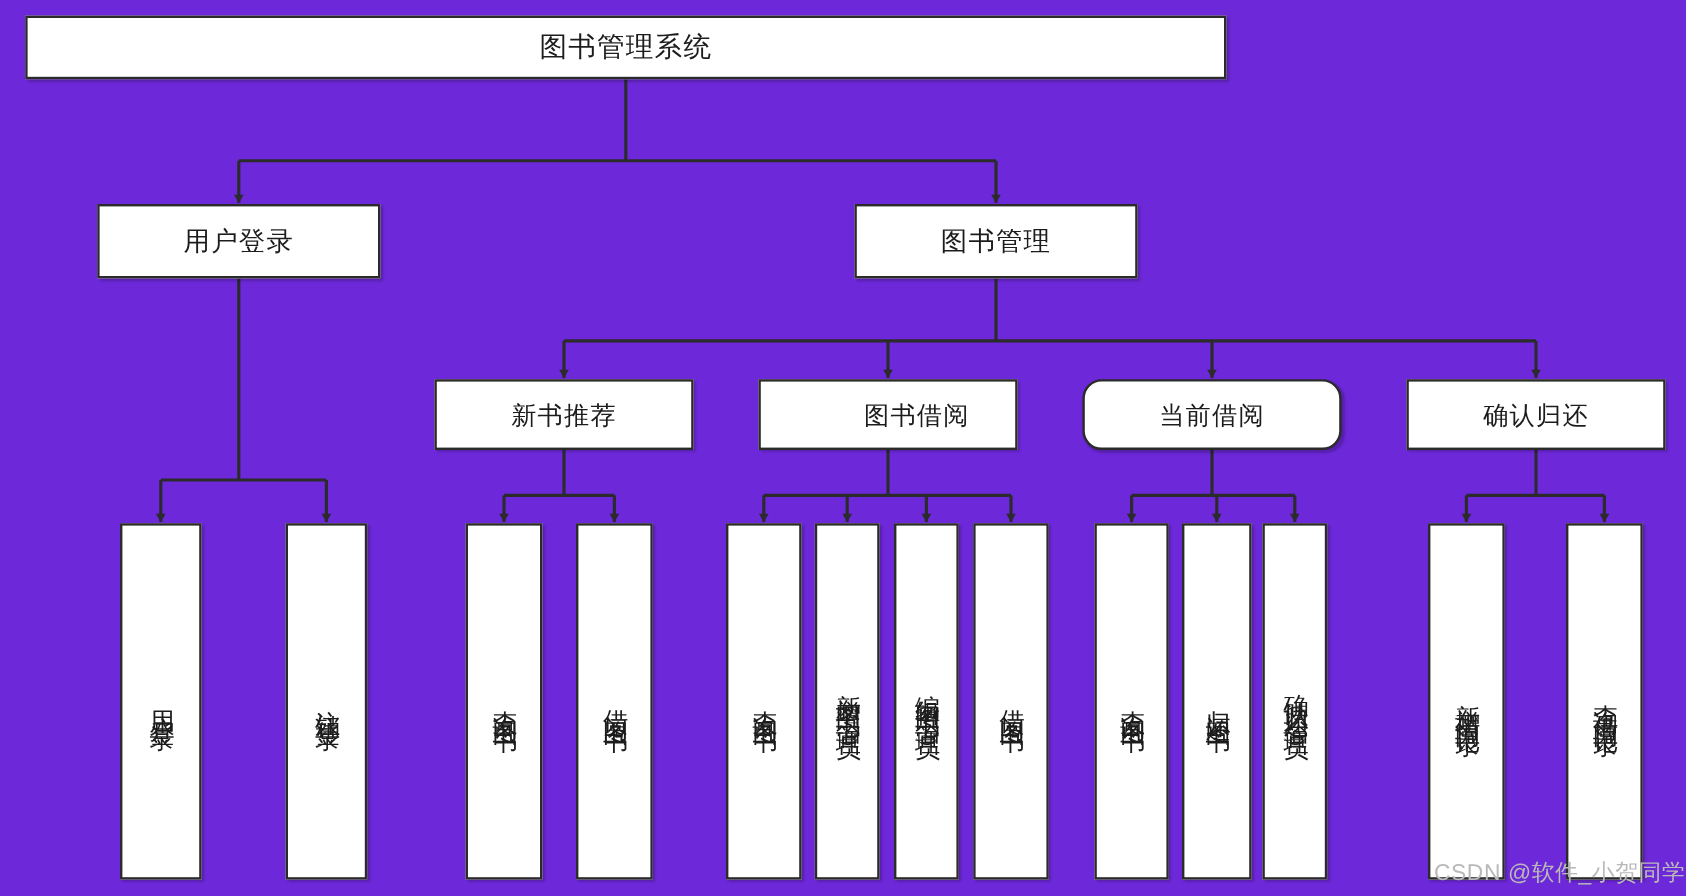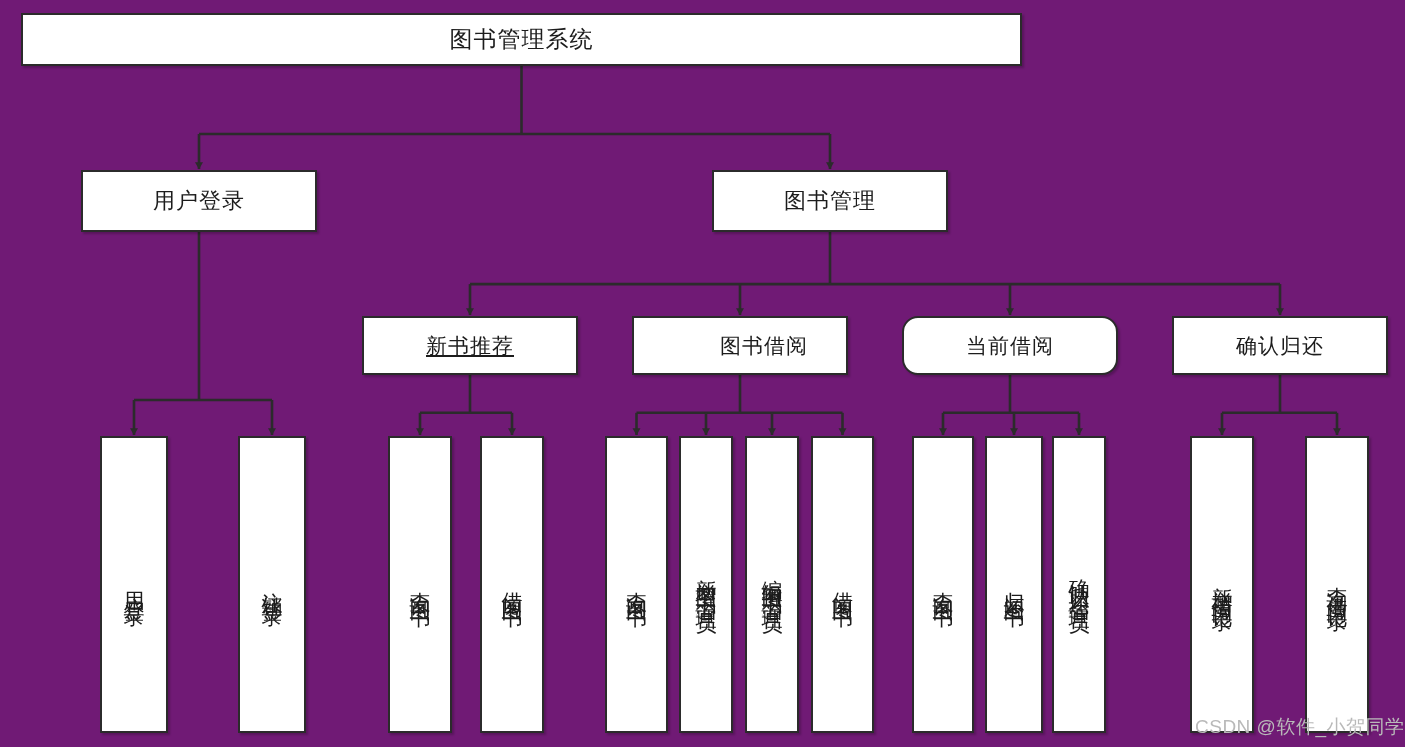--- a/index.html
+++ b/index.html
@@ -8,21 +8,21 @@
     background: #ffffff;
   }
   body {
     font-family: "Liberation Sans", "DejaVu Sans", sans-serif;
     -webkit-font-smoothing: antialiased;
   }
   #canvas {
     position: relative;
     width: 1405px;
     height: 747px;
-    background: #701a75;
+    background: #6d28d9;
     overflow: hidden;
   }
   #edges {
     position: absolute;
     left: 0;
     top: 0;
     width: 1405px;
     height: 747px;
     pointer-events: none;
   }
@@ -121,21 +121,21 @@
   <div id="nodes">
       <div class="node lvl-root" style="left: 21px; top: 13px; width: 1001px; height: 53px; border-color: rgb(43, 43, 43); background: rgb(255, 255, 255);">
         <span class="node-label" style="color: rgb(28, 28, 28);">图书管理系统</span>
       </div>
       <div class="node lvl-2" style="left: 81px; top: 170px; width: 236px; height: 62px; border-color: rgb(43, 43, 43); background: rgb(255, 255, 255);">
         <span class="node-label" style="color: rgb(28, 28, 28);">用户登录</span>
       </div>
       <div class="node lvl-2" style="left: 712px; top: 170px; width: 236px; height: 62px; border-color: rgb(43, 43, 43); background: rgb(255, 255, 255);">
         <span class="node-label" style="color: rgb(28, 28, 28);">图书管理</span>
       </div>
-      <div class="node lvl-3" style="left: 362px; top: 316px; width: 216px; height: 59px; border-color: rgb(43, 43, 43); background: rgb(255, 255, 255); text-decoration: underline;">
+      <div class="node lvl-3" style="left: 362px; top: 316px; width: 216px; height: 59px; border-color: rgb(43, 43, 43); background: rgb(255, 255, 255);">
         <span class="node-label" style="color: rgb(28, 28, 28);">新书推荐</span>
       </div>
       <div class="node lvl-3" style="left: 632px; top: 316px; width: 216px; height: 59px; border-color: rgb(43, 43, 43); background: rgb(255, 255, 255);">
         <span class="node-label" style="color: rgb(28, 28, 28); margin-left: 48px;">图书借阅</span>
       </div>
       <div class="node lvl-3" style="left: 902px; top: 316px; width: 216px; height: 59px; border-color: rgb(43, 43, 43); background: rgb(255, 255, 255); border-radius: 16px;">
         <span class="node-label" style="color: rgb(28, 28, 28);">当前借阅</span>
       </div>
       <div class="node lvl-3" style="left: 1172px; top: 316px; width: 216px; height: 59px; border-color: rgb(43, 43, 43); background: rgb(255, 255, 255);">
         <span class="node-label" style="color: rgb(28, 28, 28);">确认归还</span>

